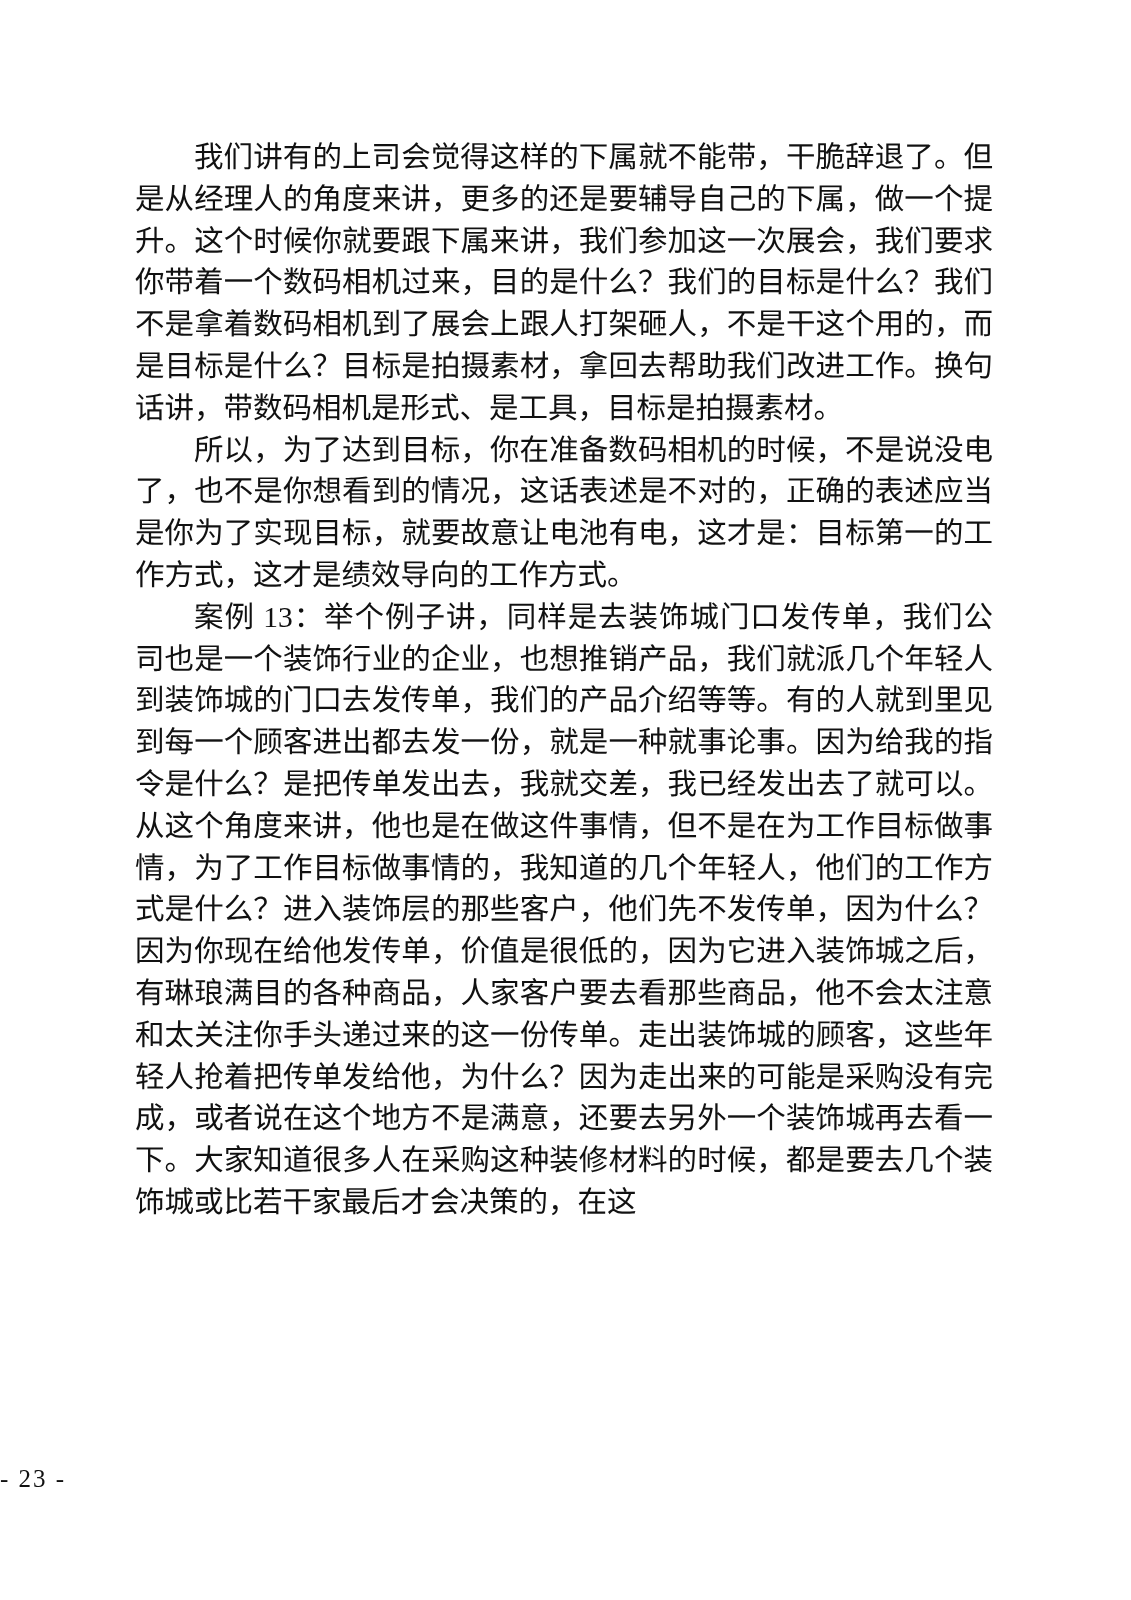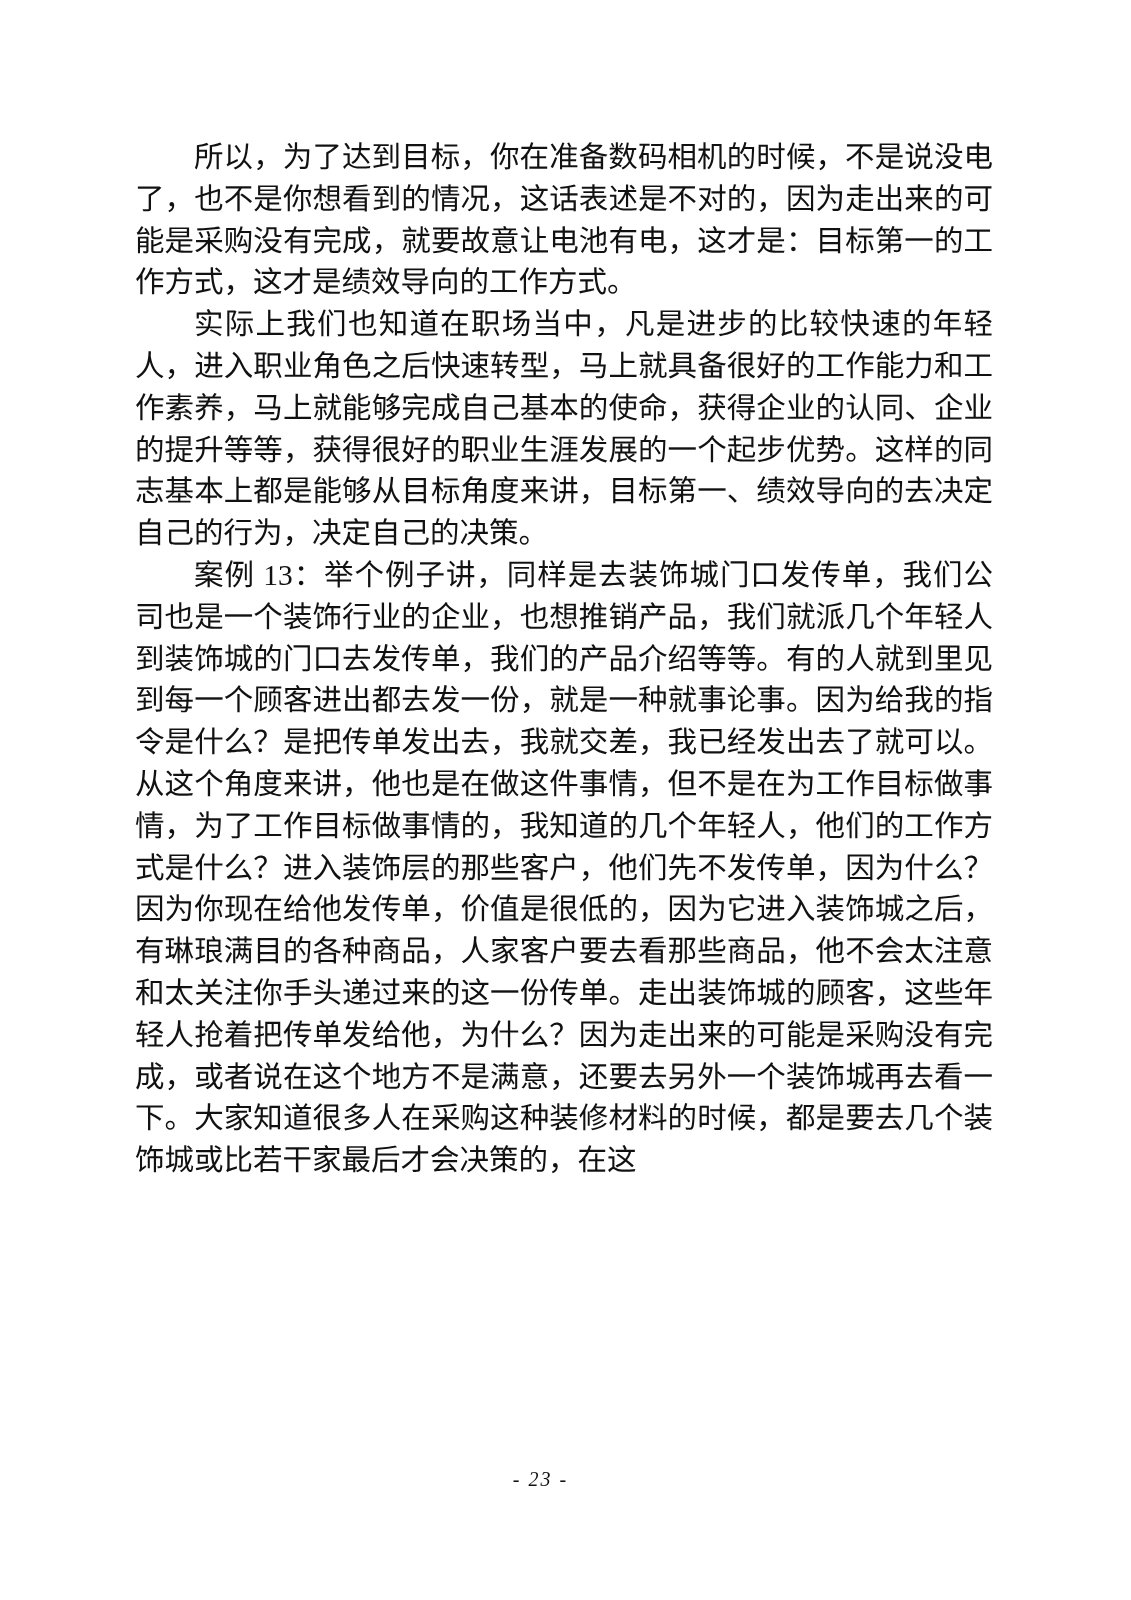--- a/index.html
+++ b/index.html
@@ -37,37 +37,35 @@
     text-indent: 2em;
   }
   .lead {
     font-weight: 400;
   }
   .page-number {
     position: absolute;
     top: 1464px;
     left: 0;
     width: 1081px; 
-    text-align: center;
-    font-size: 20px;
+    font-size: 25px;
     line-height: 30px;
     color: #111111;
     letter-spacing: 2px;
-    font-style: italic;
   }
 </style>
 </head>
 <body>
 
 <div class="page">
 
   <main class="content">
+    <p>我们讲有的上司会觉得这样的下属就不能带，干脆辞退了。但是从经理人的角度来讲，更多的还是要辅导自己的下属，做一个提升。这个时候你就要跟下属来讲，我们参加这一次展会，我们要求你带着一个数码相机过来，目的是什么？我们的目标是什么？我们不是拿着数码相机到了展会上跟人打架砸人，不是干这个用的，而是目标是什么？目标是拍摄素材，拿回去帮助我们改进工作。换句话讲，带数码相机是形式、是工具，目标是拍摄素材。</p>
 
-    <p>所以，为了达到目标，你在准备数码相机的时候，不是说没电了，也不是你想看到的情况，这话表述是不对的，因为走出来的可能是采购没有完成，就要故意让电池有电，这才是：目标第一的工作方式，这才是绩效导向的工作方式。</p>
+    <p>所以，为了达到目标，你在准备数码相机的时候，不是说没电了，也不是你想看到的情况，这话表述是不对的，正确的表述应当是你为了实现目标，就要故意让电池有电，这才是：目标第一的工作方式，这才是绩效导向的工作方式。</p>
 
-    <p>实际上我们也知道在职场当中，凡是进步的比较快速的年轻人，进入职业角色之后快速转型，马上就具备很好的工作能力和工作素养，马上就能够完成自己基本的使命，获得企业的认同、企业的提升等等，获得很好的职业生涯发展的一个起步优势。这样的同志基本上都是能够从目标角度来讲，目标第一、绩效导向的去决定自己的行为，决定自己的决策。</p>
 
     <p><span class="lead">案例 13：举个例子讲，</span><span>同样是去装饰城门口发传单，我们公司也是一个装饰行业的企业，也想推销产品，我们就派几个年轻人到装饰城的门口去发传单，我们的产品介绍等等。有的人就到里见到每一个顾客进出都去发一份，就是一种就事论事。因为给我的指令是什么？是把传单发出去，我就交差，我已经发出去了就可以。从这个角度来讲，他也是在做这件事情，但不是在为工作目标做事情，为了工作目标做事情的，我知道的几个年轻人，他们的工作方式是什么？进入装饰层的那些客户，他们先不发传单，因为什么？因为你现在给他发传单，价值是很低的，因为它进入装饰城之后，有琳琅满目的各种商品，人家客户要去看那些商品，他不会太注意和太关注你手头递过来的这一份传单。走出装饰城的顾客，这些年轻人抢着把传单发给他，为什么？因为走出来的可能是采购没有完成，或者说在这个地方不是满意，还要去另外一个装饰城再去看一下。大家知道很多人在采购这种装修材料的时候，都是要去几个装饰城或比若干家最后才会决策的，在这</span></p>
   </main>
 
   <div class="page-number">- 23 -</div>
 
 </div>
 
 </body></html>

